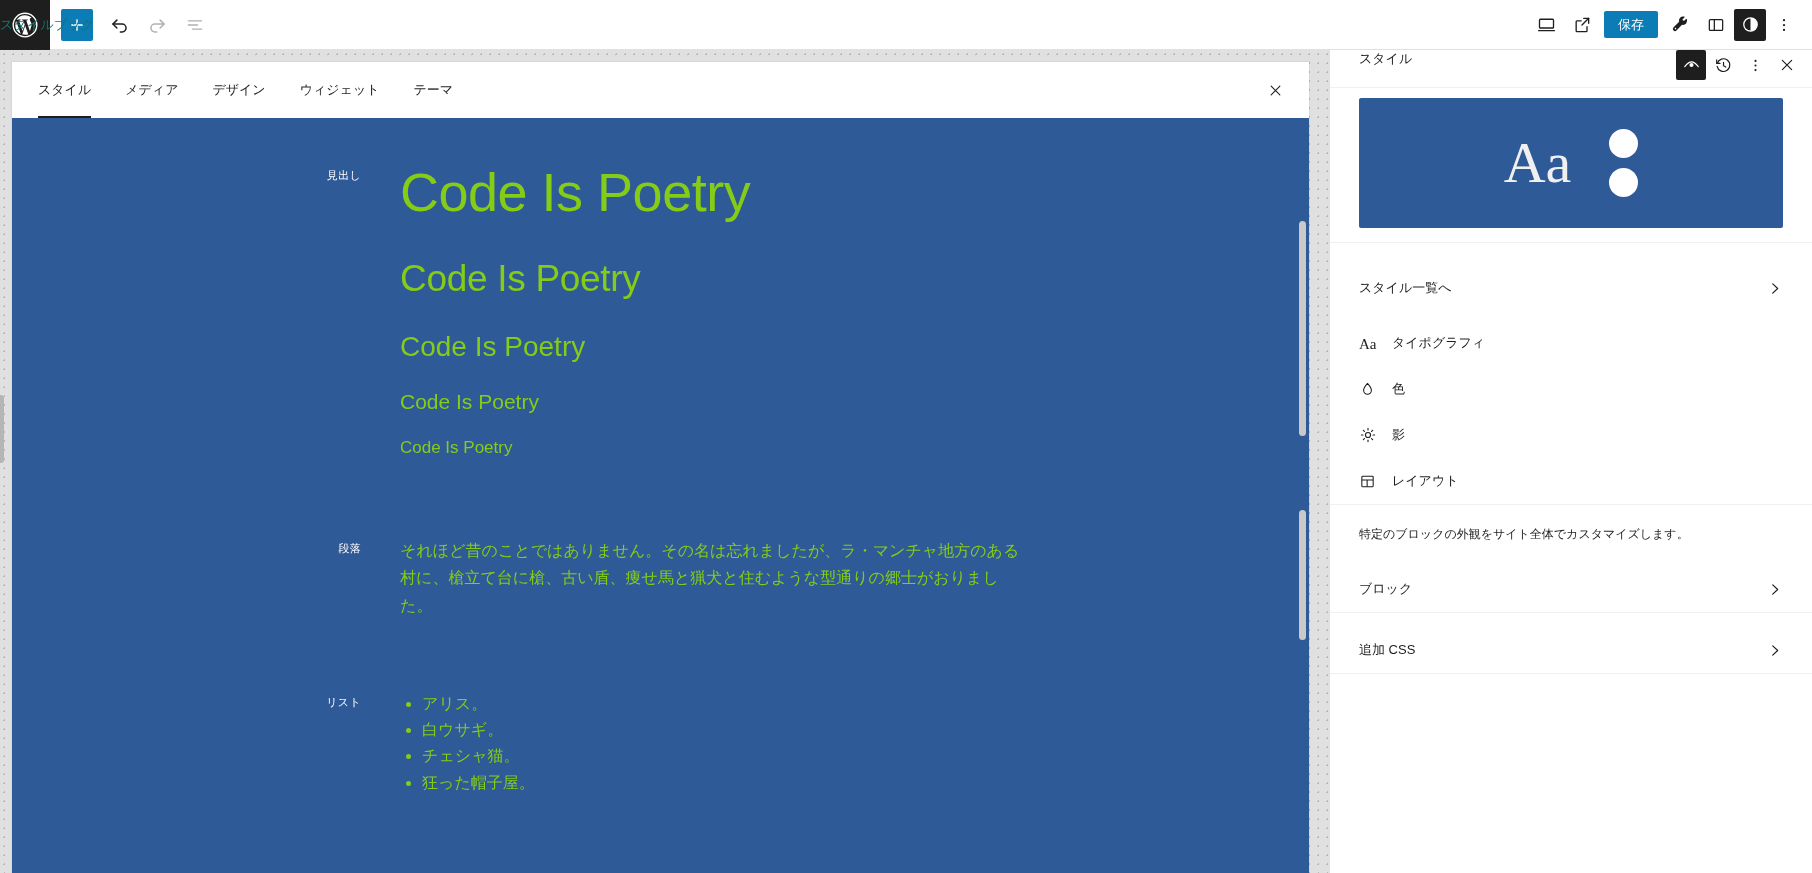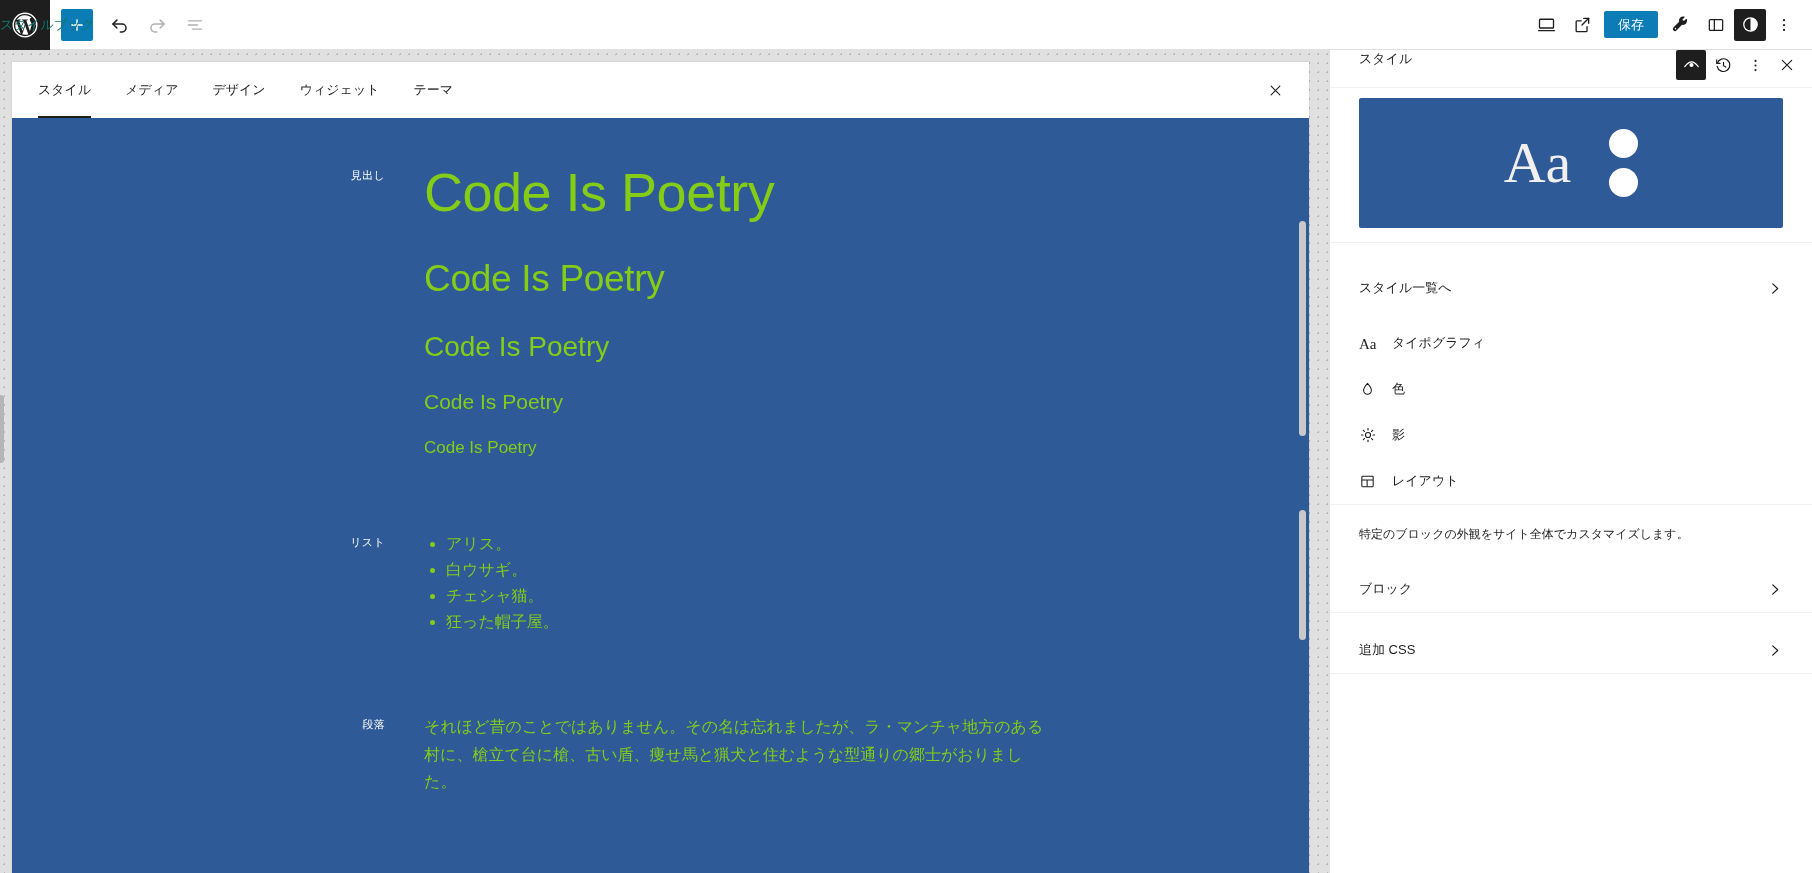--- a/index.html
+++ b/index.html
@@ -187,21 +187,20 @@
 
   
   .sb-scroll {
     flex: 1 1 auto;
     background: #2f5a98;
     position: relative;
     overflow: hidden;
   }
   .sb-inner {
     padding: 44px 0 40px 0;
-    margin-left: 24px;
   }
 
   .sb-section {
     display: flex;
     align-items: flex-start;
     padding: 0 0 0 0;
   }
   .sb-section + .sb-section { margin-top: 38px; }
 
   .sb-label {
@@ -492,42 +491,42 @@
           <div class="sb-inner">
 
             <div class="sb-section">
               <div class="sb-label">見出し</div>
               <div class="sb-content">
                 <div class="sb-h1">Code Is Poetry</div>
                 <div class="sb-h2">Code Is Poetry</div>
                 <div class="sb-h3">Code Is Poetry</div>
                 <div class="sb-h4">Code Is Poetry</div>
                 <div class="sb-h5">Code Is Poetry</div>
+              </div>
+            </div>
+
+            <div class="sb-section" style="margin-top:78px">
+              <div class="sb-label para">段落</div>
+              <div class="sb-content">
+                <p class="sb-para">それほど昔のことではありません。その名は忘れましたが、ラ・マンチャ地方のある村に、槍立て台に槍、古い盾、痩せ馬と猟犬と住むような型通りの郷士がおりました。</p>
               </div>
             </div>
 
             <div class="sb-section" style="margin-top:72px">
               <div class="sb-label para">リスト</div>
               <div class="sb-content">
                 <ul class="sb-list">
                   <li>アリス。</li>
                   <li>白ウサギ。</li>
                   <li>チェシャ猫。</li>
                   <li>狂った帽子屋。</li>
                 </ul>
               </div>
             </div>
 
-            <div class="sb-section" style="margin-top:78px">
-              <div class="sb-label para">段落</div>
-              <div class="sb-content">
-                <p class="sb-para">それほど昔のことではありません。その名は忘れましたが、ラ・マンチャ地方のある村に、槍立て台に槍、古い盾、痩せ馬と猟犬と住むような型通りの郷士がおりました。</p>
-              </div>
-            </div>
-
           </div>
 
           <div class="canvas-scrollbar">
             <div class="canvas-thumb t1"></div>
             <div class="canvas-thumb t2"></div>
           </div>
         </div>
 
       </div>
     </div>

